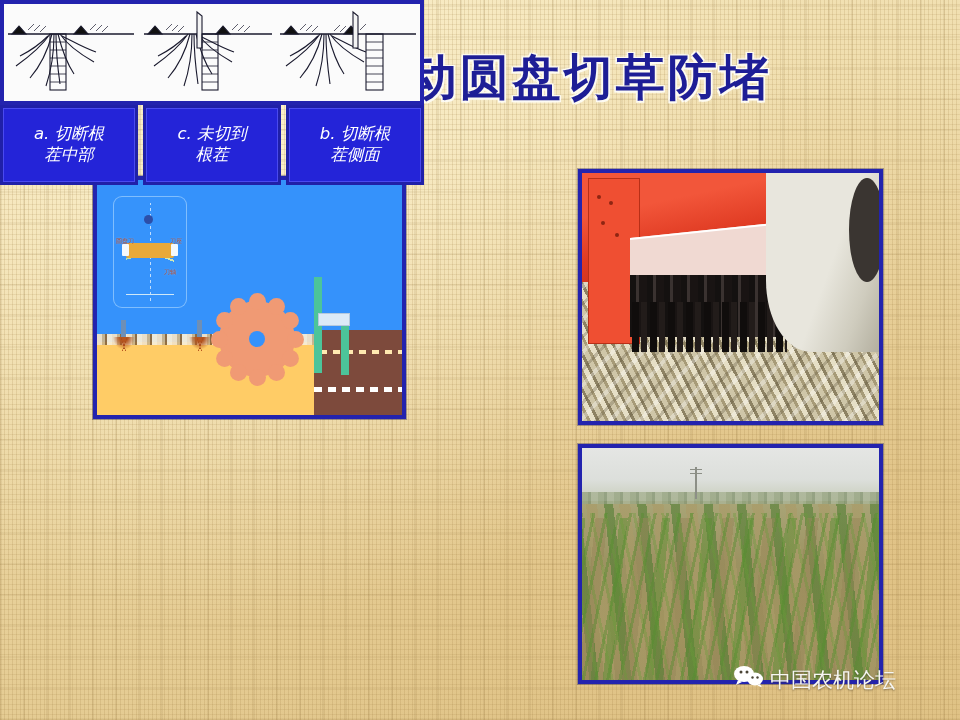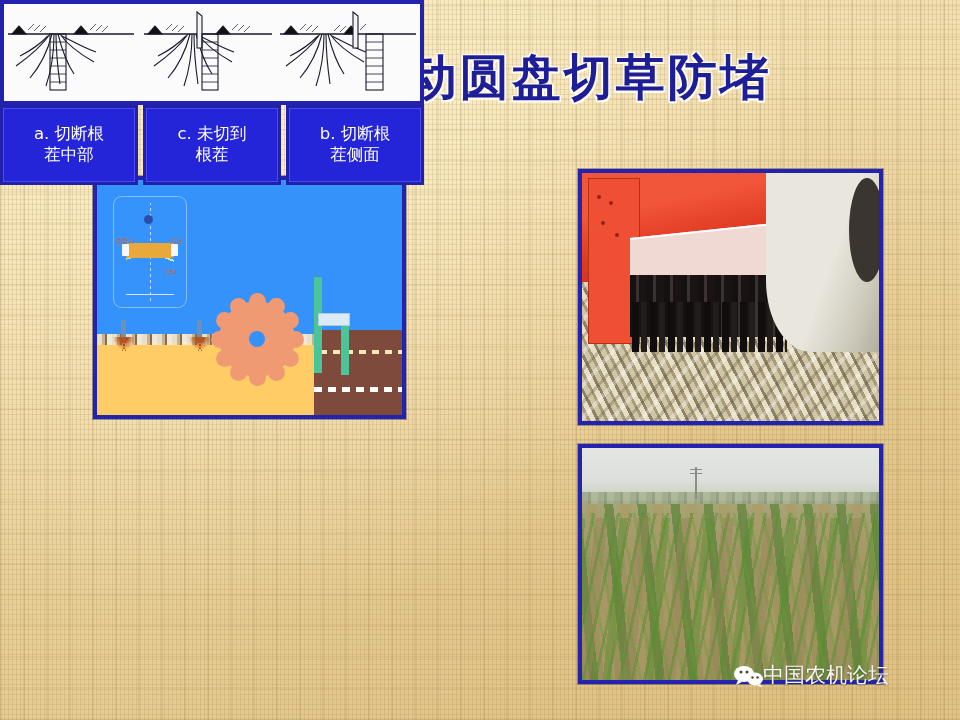--- a/index.html
+++ b/index.html
@@ -148,33 +148,33 @@
       repeating-linear-gradient(84deg, rgba(72,122,45,.55) 0 9px, rgba(0,0,0,0) 9px 15px, rgba(170,155,104,.65) 15px 26px, rgba(0,0,0,0) 26px 33px);}
   .pf-rows2{position:absolute;left:-30%;right:-30%;top:30%;bottom:-10%;
     background:
       repeating-linear-gradient(96deg, rgba(92,142,52,.5) 0 8px, rgba(0,0,0,0) 8px 18px, rgba(150,134,88,.5) 18px 30px, rgba(0,0,0,0) 30px 42px);}
   .pf-green{position:absolute;left:0;right:0;top:28%;bottom:0;
     background:
       repeating-linear-gradient(-78deg, rgba(86,141,48,.45) 0 3px, rgba(0,0,0,0) 3px 12px),
       repeating-linear-gradient(78deg, rgba(104,156,56,.35) 0 3px, rgba(0,0,0,0) 3px 14px);}
 
   
-  #rootpanel{left:62px;top:477px;width:420px;height:185px;border:none;}
+  #rootpanel{left:62px;top:477px;width:420px;height:185px;border:none;font-style:italic;}
   #rootdraw{position:absolute;left:0;top:0;width:424px;height:105px;background:#fbfbfb;
     border:4px solid #2323ae;box-sizing:border-box;}
   .captions{position:absolute;left:0;top:105px;width:424px;height:80px;
     display:flex;gap:5px;align-items:stretch;}
   .cap-box{flex:1;background:#2424d8;border:3px solid #2020a8;box-sizing:border-box;
     display:flex;align-items:center;justify-content:center;text-align:center;
     color:#ffffff;font-size:16.5px;line-height:1.25;font-weight:normal;
     padding:3px 2px;box-shadow:inset 0 0 0 1px #4a4af0;}
   .cap-box span{display:block;}
 
   
-  .watermark{position:absolute;left:733px;top:665px;display:flex;align-items:flex-start;}
+  .watermark{position:absolute;left:733px;top:665px;display:flex;align-items:flex-end;gap:7px;}
   .wm-text{color:#f6f6f2;font-size:21px;line-height:1;white-space:nowrap;
     text-shadow:0 1px 2px rgba(60,50,30,.55);}
 </style>
 </head>
 <body>
 
 <div id="slide">
 
   <div class="title">
     <span class="num">③</span><span>斜置驱动圆盘切草防堵</span>

